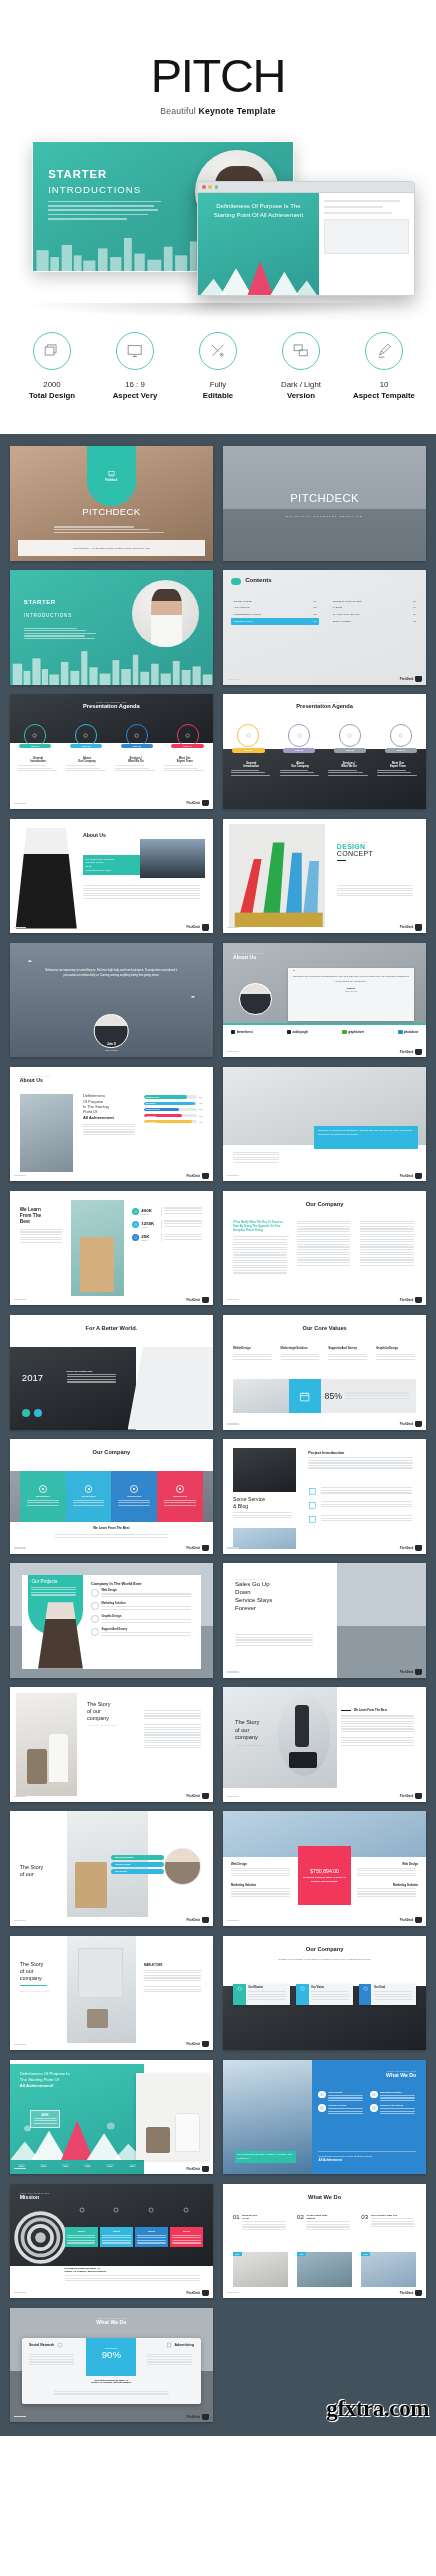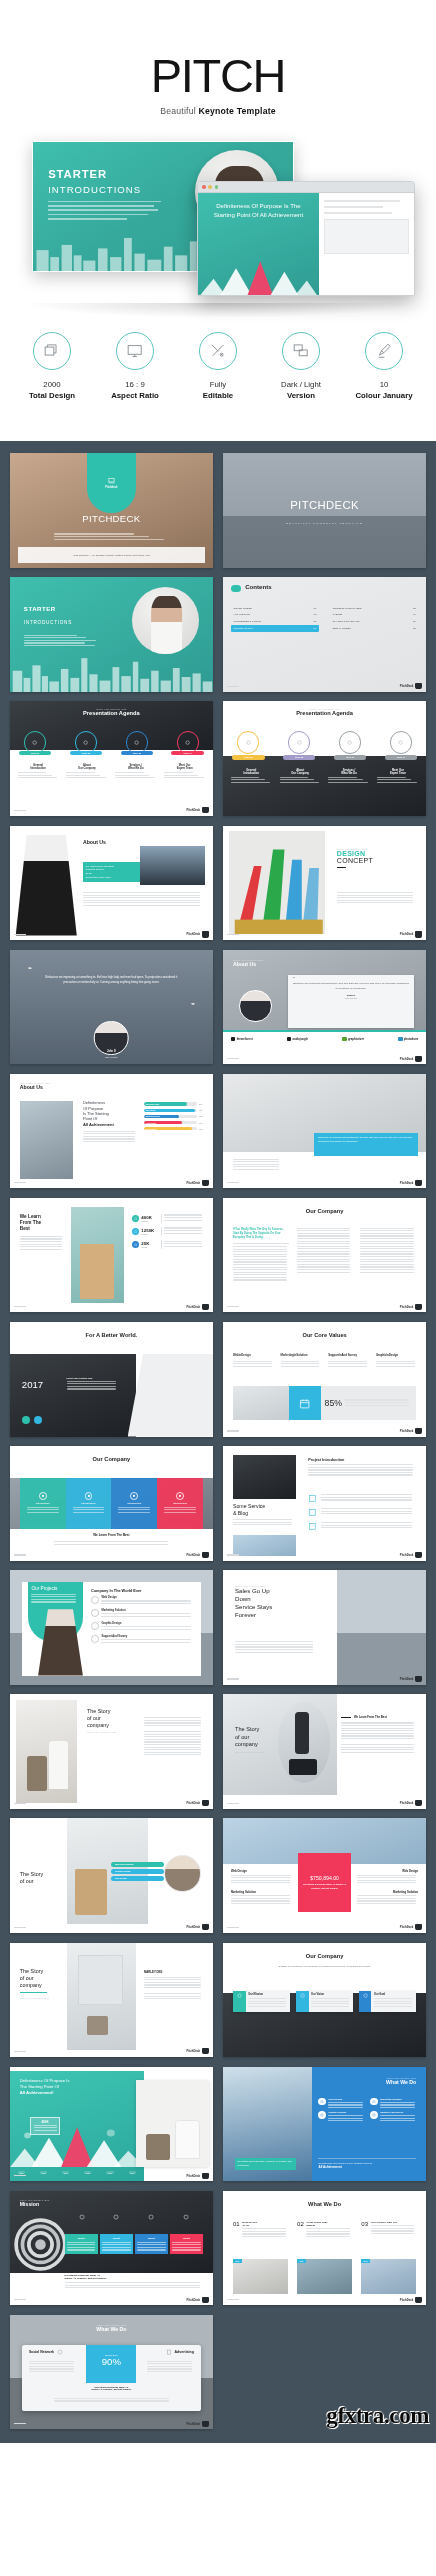--- a/index.html
+++ b/index.html
@@ -8,21 +8,21 @@
     font-family:"Liberation Sans", sans-serif;
     background:#ffffff;
     width:436px;
     overflow-x:hidden;
   }
   .page { width:436px; position:relative; }
 
   
   .hero {
     background:#ffffff;
-    padding:52px 0 16px 0;
+    padding:52px 0 9px 0;
     text-align:center;
     position:relative;
   }
   .logo-wrap {
     display:flex; justify-content:center; align-items:baseline;
     letter-spacing:-0.9px;
   }
   .logo-thin {
     font-family:"Liberation Sans", sans-serif;
     font-weight:300;
@@ -318,21 +318,21 @@
       </div>
 
       <div class="feat">
         <div class="feat-ring">
           <svg width="17.4" height="17.4" viewBox="0 0 24 24" fill="none" stroke="#8a9196" stroke-width="1.3">
             <rect x="3" y="5" width="18" height="12"></rect>
               <path d="M9 20h6M12 17v3"></path>
           </svg>
         </div>
         <div class="feat-l1">16 : 9</div>
-        <div class="feat-l2">Aspect Ratio</div>
+        <div class="feat-l2">Aspect Very</div>
       </div>
 
       <div class="feat">
         <div class="feat-ring">
           <svg width="17.4" height="17.4" viewBox="0 0 24 24" fill="none" stroke="#8a9196" stroke-width="1.3">
             <path d="M4 4l9 9M20 4l-9 9M5 19l7-7M19 19l-3-3"></path>
               <circle cx="17.5" cy="17.5" r="2"></circle>
           </svg>
         </div>
         <div class="feat-l1">Fully</div>
@@ -352,21 +352,21 @@
 
       <div class="feat">
         <div class="feat-ring">
           <svg width="17.4" height="17.4" viewBox="0 0 24 24" fill="none" stroke="#8a9196" stroke-width="1.3">
             <path d="M18 3l3 3-9 9-3-3z"></path>
               <path d="M9 12l-3 6 6-3"></path>
               <path d="M5 21h8"></path>
           </svg>
         </div>
         <div class="feat-l1">10</div>
-        <div class="feat-l2">Colour January</div>
+        <div class="feat-l2">Aspect Tempalte</div>
       </div>
 
     </div>
   </div>
 
   <div class="grid-wrap">
     <div class="grid" id="grid">
         <div class="slide">
   <div class="photo ph-warm" style="position:absolute;inset:0"></div>
   <div style="position:absolute;left:38%;top:0;width:24%;height:52%;background:#2fbfad;border-radius:0 0 86px 86px;display:flex;flex-direction:column;align-items:center;justify-content:center;gap:1.7px">

